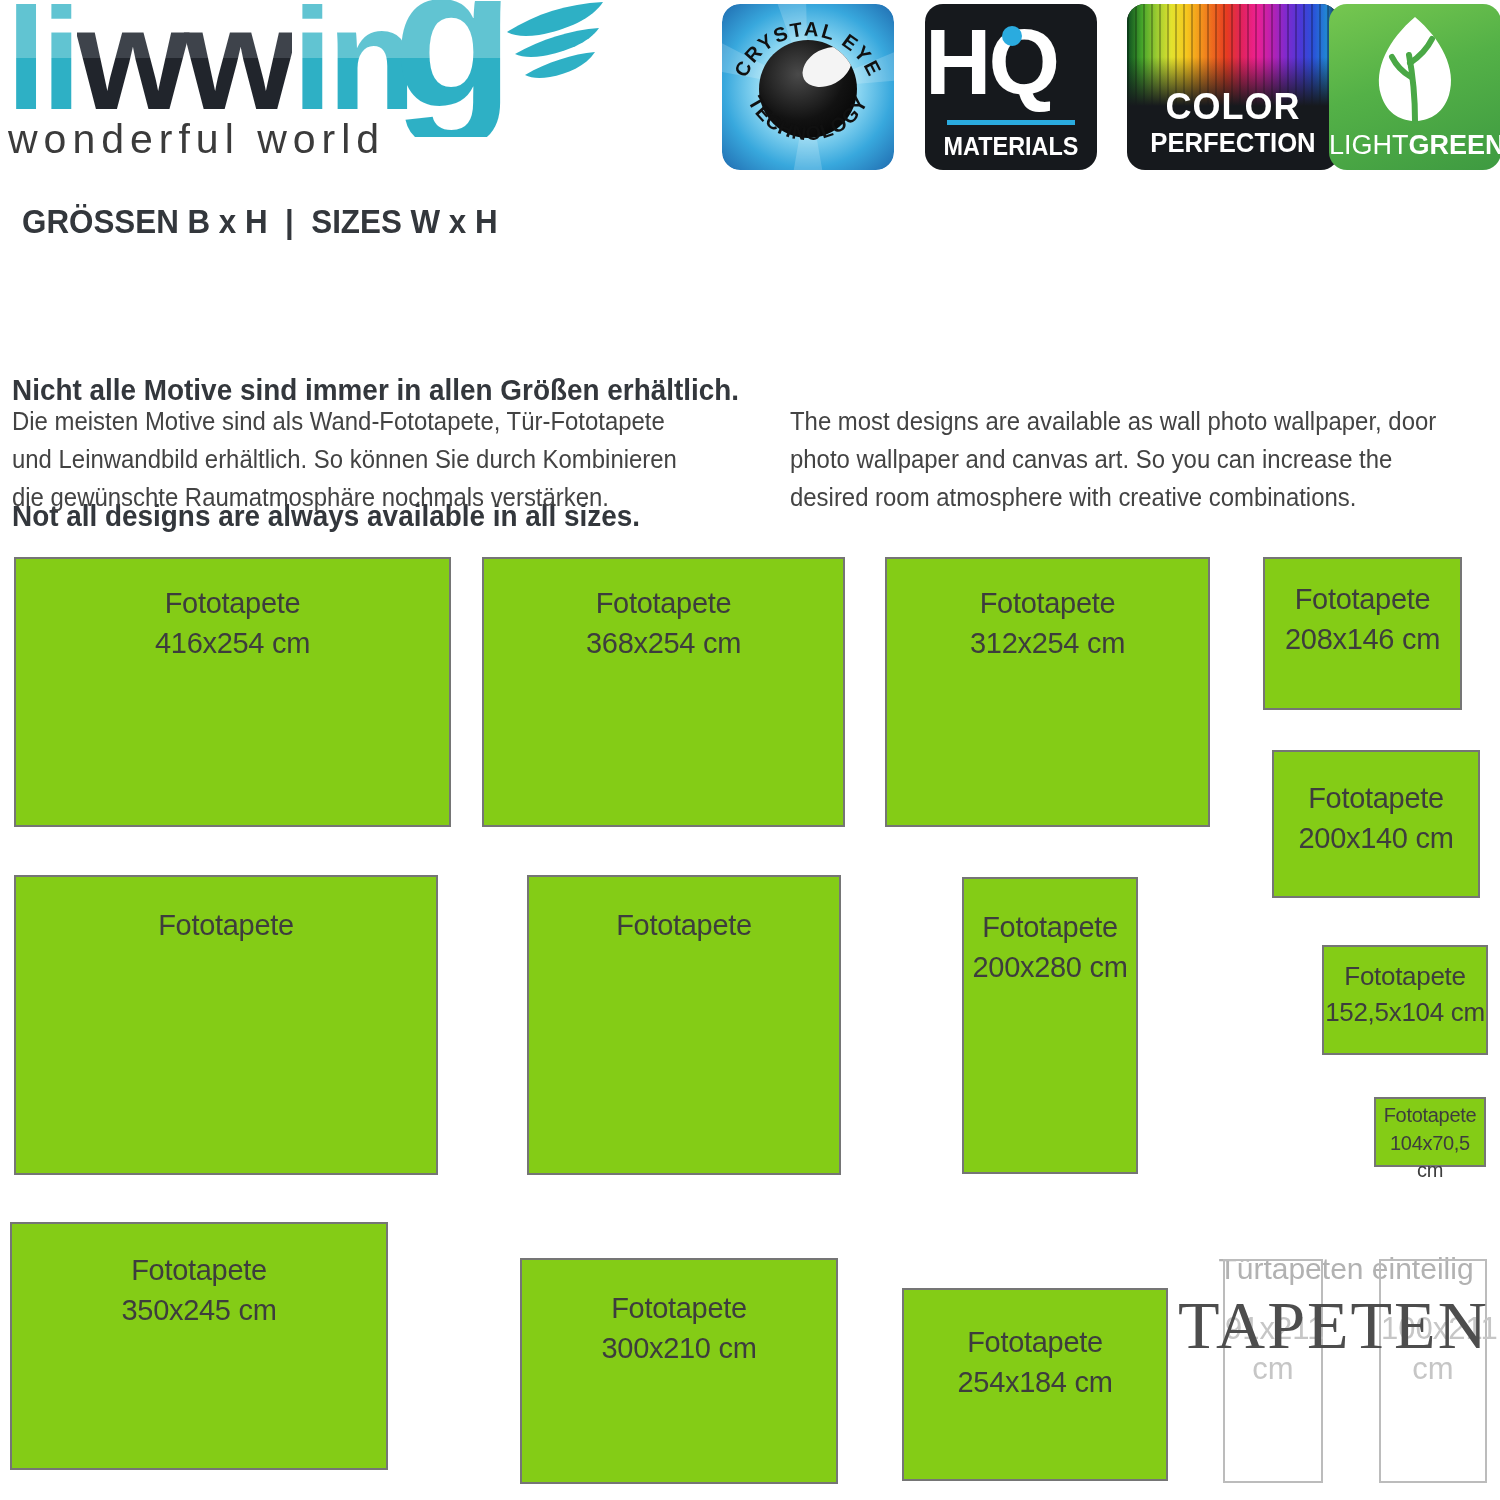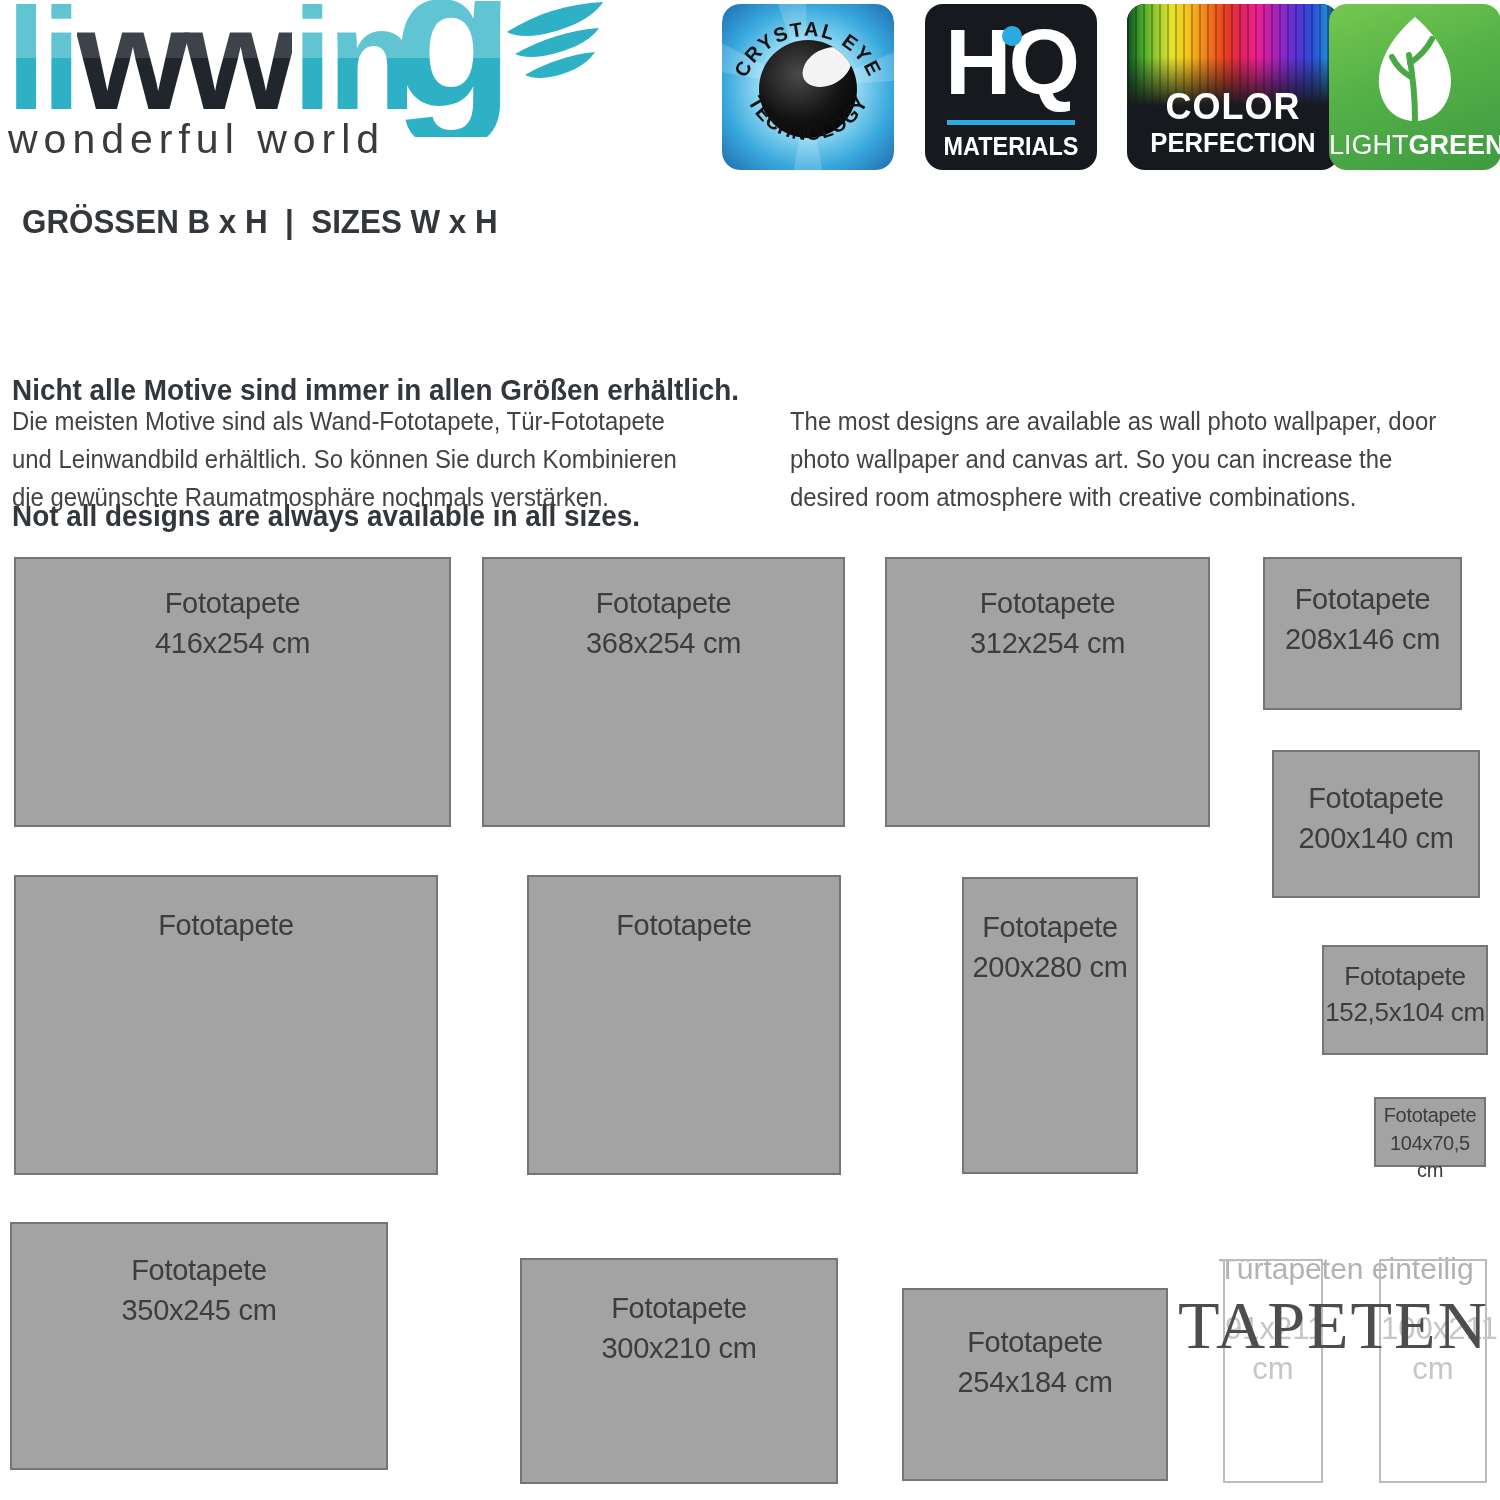--- a/index.html
+++ b/index.html
@@ -20,21 +20,21 @@
   .tagline{position:absolute;left:8px;top:116px;font-size:41px;letter-spacing:6px;
            color:var(--tagline);white-space:nowrap;}
 
   
   .badge{position:absolute;top:4px;width:172px;height:166px;border-radius:18px;overflow:hidden;}
   .badge-ce{left:722px;}
   .badge-hq{left:925px;background:var(--badge_dark);}
   .badge-cp{left:1127px;background:var(--badge_dark);padding-left:40px;}
   .badge-lg{left:1329px;background:linear-gradient(160deg,var(--green_light) 0%,#54b147 45%,var(--green_dark) 100%);}
 
-  .hq-mark{position:absolute;left:0;right:0;top:12px;text-align:center;font-size:92px;line-height:1;
+  .hq-mark{position:absolute;left:0;right:0;top:12px;text-align:left;font-size:92px;line-height:1;
            font-weight:700;color:#fff;letter-spacing:-3px;}
   .hq-dot{position:absolute;left:77px;top:22px;width:20px;height:20px;border-radius:50%;background:var(--hq_accent);}
   .hq-line{position:absolute;left:22px;right:22px;top:116px;height:5px;background:var(--hq_accent);}
   .hq-label{position:absolute;left:0;right:0;top:127px;text-align:center;font-size:26px;font-weight:700;
             color:#fff;transform:scaleX(.9);}
 
   .cp-stripes{position:absolute;left:0;top:0;right:0;height:102px;
     background:
       linear-gradient(180deg,rgba(22,25,29,0) 52%,#16191d 100%),
       repeating-linear-gradient(90deg,rgba(0,0,0,.25) 0 2px,rgba(255,255,255,0) 2px 8px),
@@ -53,21 +53,21 @@
            color:var(--heading);white-space:pre;transform:scaleX(.95);transform-origin:left;}
   .notice{position:absolute;left:12px;top:285px;font-size:30px;font-weight:700;line-height:42px;
           color:var(--heading);transform:scaleX(.93);transform-origin:left;white-space:pre;}
   .intro{position:absolute;top:402px;font-size:26px;line-height:38px;color:var(--body_text);
          white-space:pre-line;transform:scaleX(.92);transform-origin:left;}
   .intro-de{left:12px;}
   .intro-en{left:790px;}
 
   
   .size-box{position:absolute;box-sizing:border-box;border:2px solid var(--box_border);
-            text-align:center;color:var(--box_text);line-height:1.38;letter-spacing:-.3px;background:#a3a3a3;}
+            text-align:center;color:var(--box_text);line-height:1.38;letter-spacing:-.3px;background:#84cc16;}
   .door-title{position:absolute;left:1216px;top:1252px;width:260px;text-align:center;
               font-size:30px;color:var(--door_title);}
   .door-box{position:absolute;box-sizing:border-box;border:2px solid var(--door_border);
             text-align:center;color:var(--door_text);font-size:31px;line-height:1.3;
             padding-top:48px;white-space:nowrap;z-index:1;}
 
   
   .wm{position:absolute;color:var(--watermark);z-index:3;
       font-family:"Liberation Serif","DejaVu Serif",serif;}
   .wm-tapeten{left:1178px;top:1286px;font-size:68px;letter-spacing:2px;}

